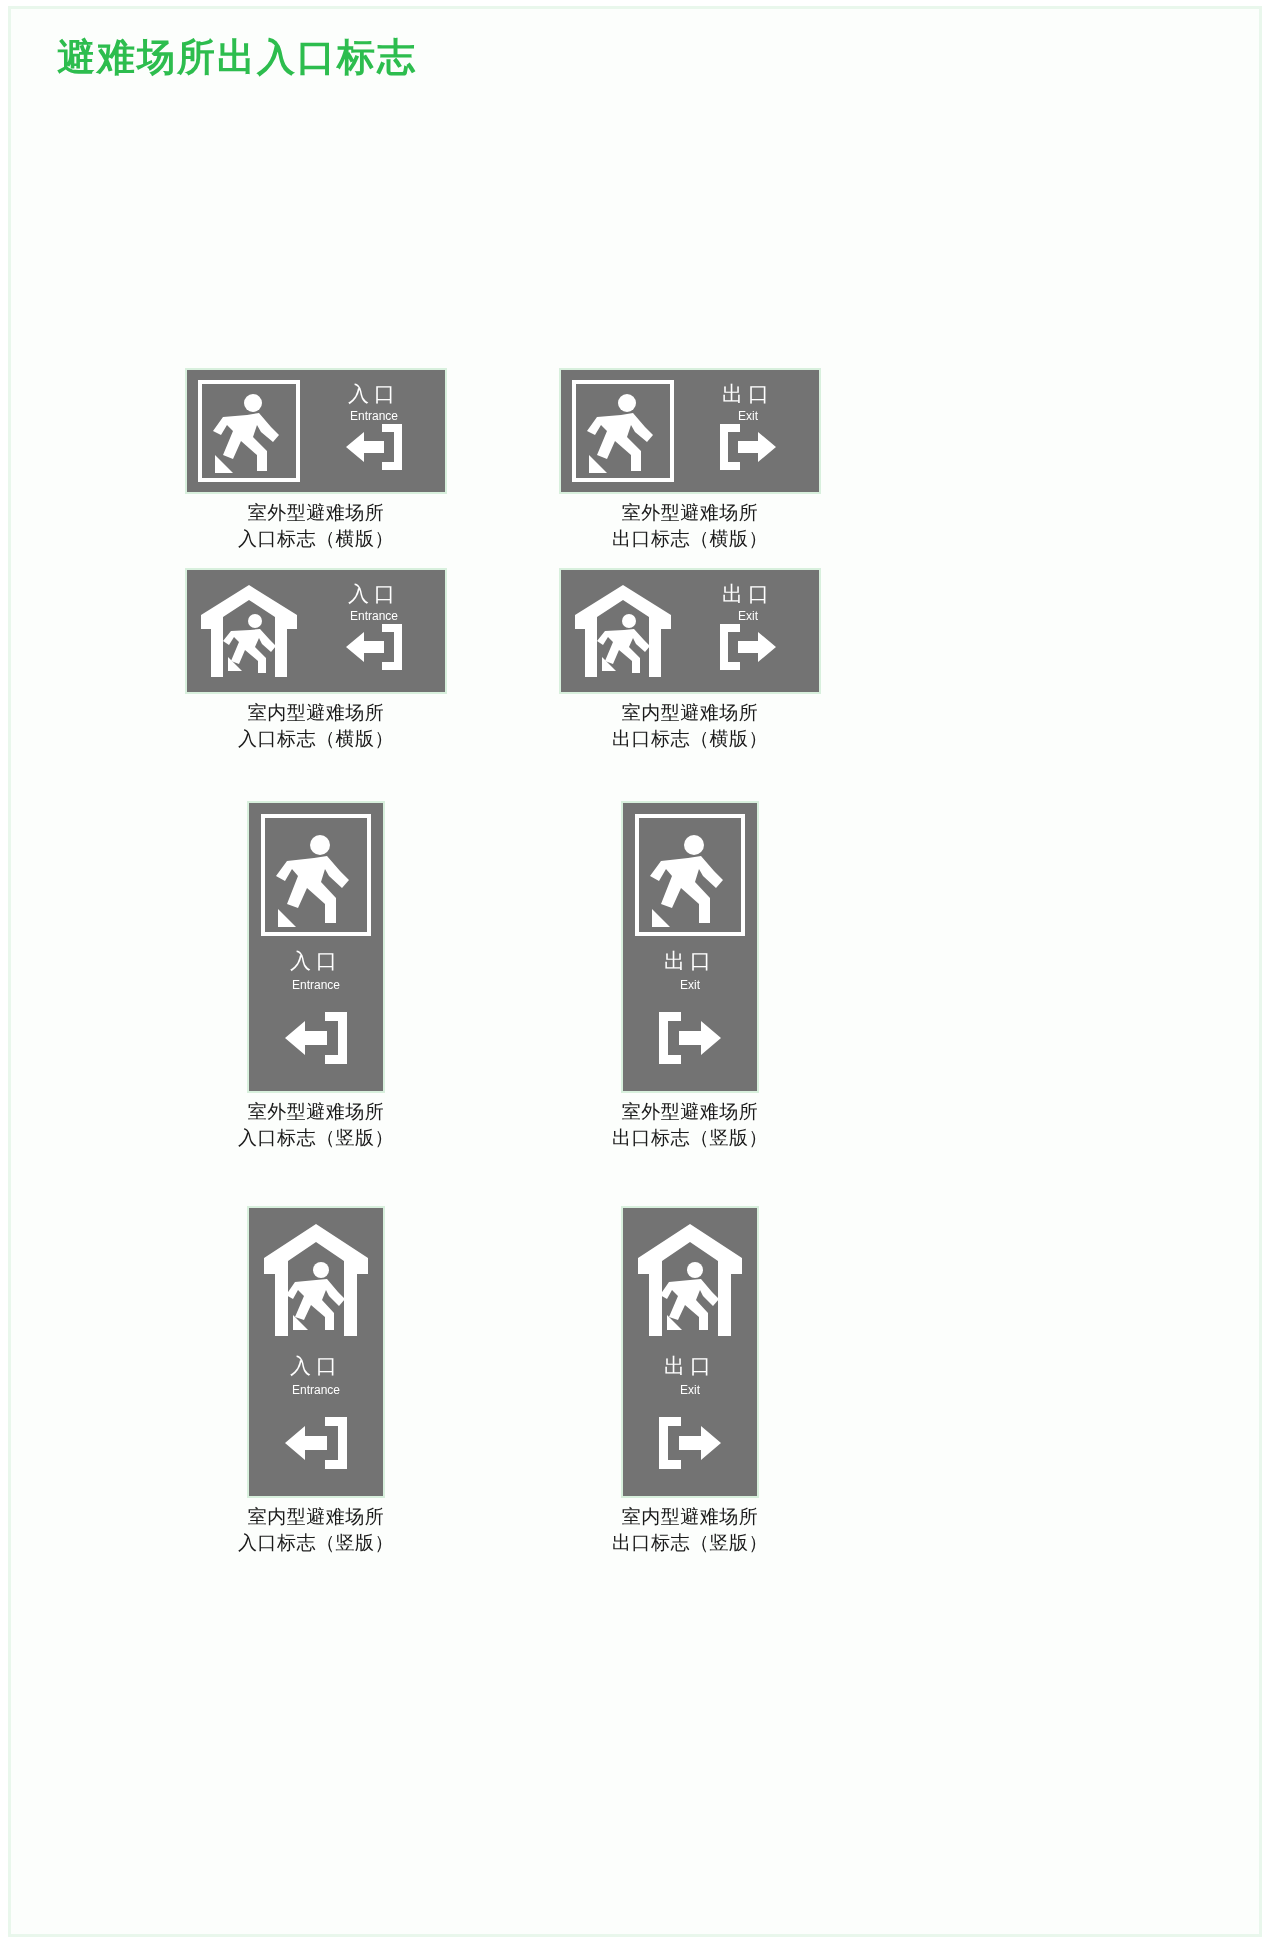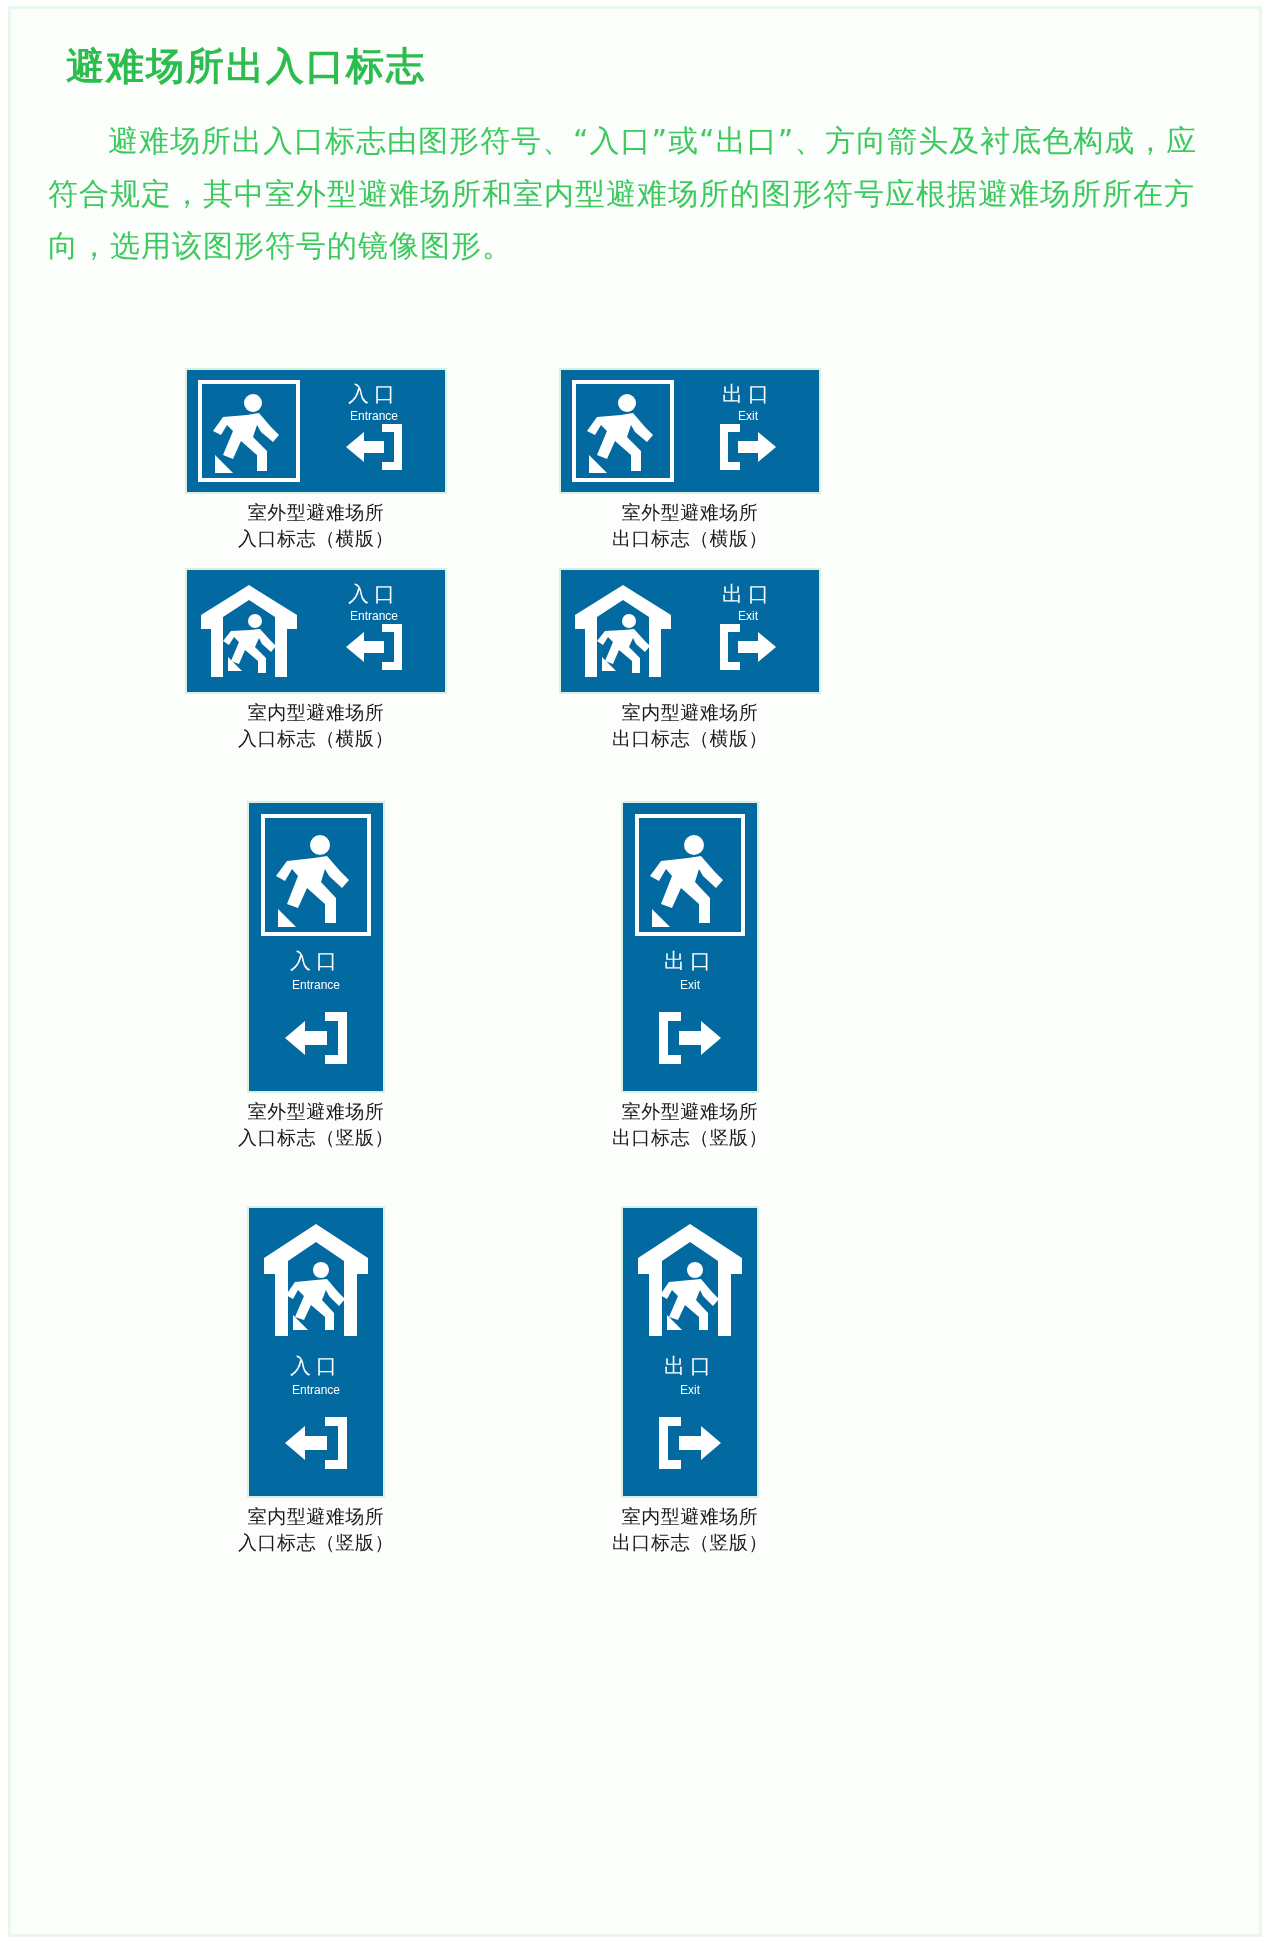--- a/index.html
+++ b/index.html
@@ -35,21 +35,21 @@
     position: absolute;
     left: 48px;
     top: 22px;
     width: 1175px;
   }
   h1.title {
     font-family: "DejaVu Sans", "Liberation Sans", sans-serif;
     font-size: 38px;
     font-weight: bold;
     color: #2dbd4e;
-    margin: 18px;
+    margin: 9px;
     letter-spacing: 2px;
     line-height: 1.4;
   }
   p.intro {
     font-family: "DejaVu Sans", "Liberation Sans", sans-serif;
     font-size: 30px;
     color: #3cc95e;
     line-height: 1.75;
     margin: 22px 0 0 0;
     text-indent: 60px;
@@ -75,21 +75,21 @@
     font-size: 19px;
     color: #1a1a1a;
     line-height: 1.35;
     margin-top: 4px;
     white-space: pre-line;
     letter-spacing: 0.5px;
   }
 
   
   .sign {
-    background: #0369a1;
+    background: #737373;
     position: relative;
     display: inline-block;
     box-shadow: 0 0 0 2px #d8f0dd;
     padding-left: 38px;
   }
   .sign.h {
     width: 258px;
     height: 122px;
   }
   .sign.v {
@@ -179,21 +179,20 @@
   .picto-box svg, .arrow-box svg { display: block; width: 100%; height: 100%; }
 </style>
 </head>
 <body>
 
 <div class="page">
   <div class="page-border"></div>
 
   <div class="content">
     <h1 class="title">避难场所出入口标志</h1>
-    <p class="intro">避难场所出入口标志由图形符号、“入口”或“出口”、方向箭头及衬底色构成，应符合规定，其中室外型避难场所和室内型避难场所的图形符号应根据避难场所所在方向，选用该图形符号的镜像图形。</p>
   </div>
 
   <div class="grid">
 
     <div class="row" style="height:200px;">
       <div class="cell" style="left:166px; top:10px; width:300px;">
         <div class="sign h">
           <div class="picto-box">
             <svg viewBox="0 0 104 104">
               <rect x="3" y="3" width="98" height="98" fill="none" stroke="#ffffff" stroke-width="4"></rect>

